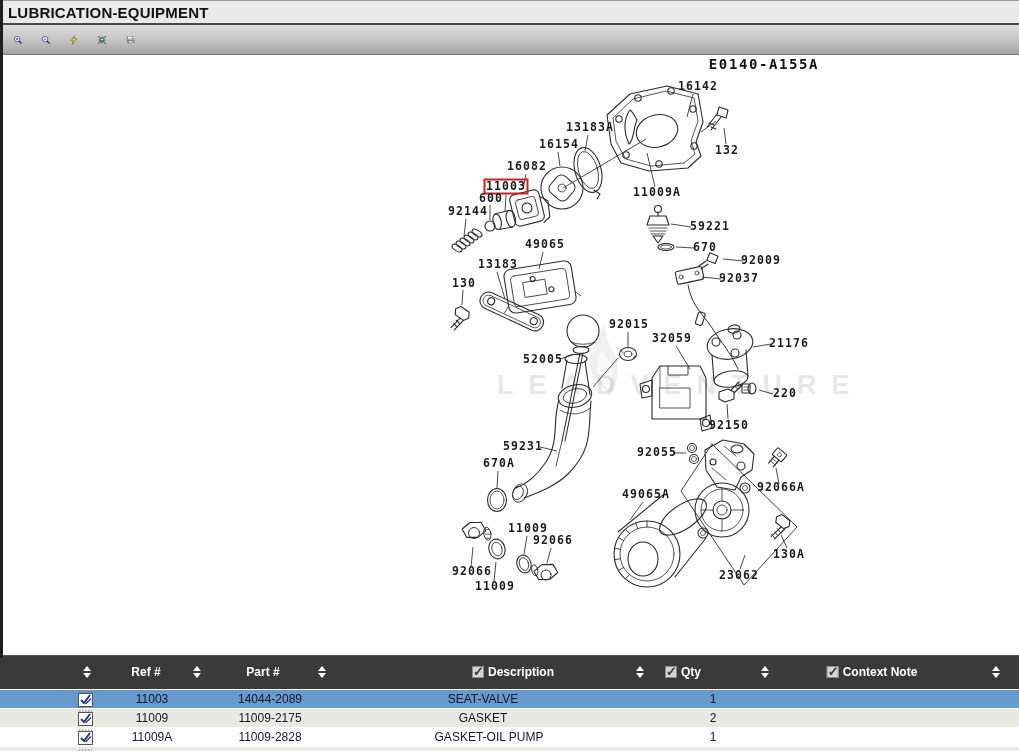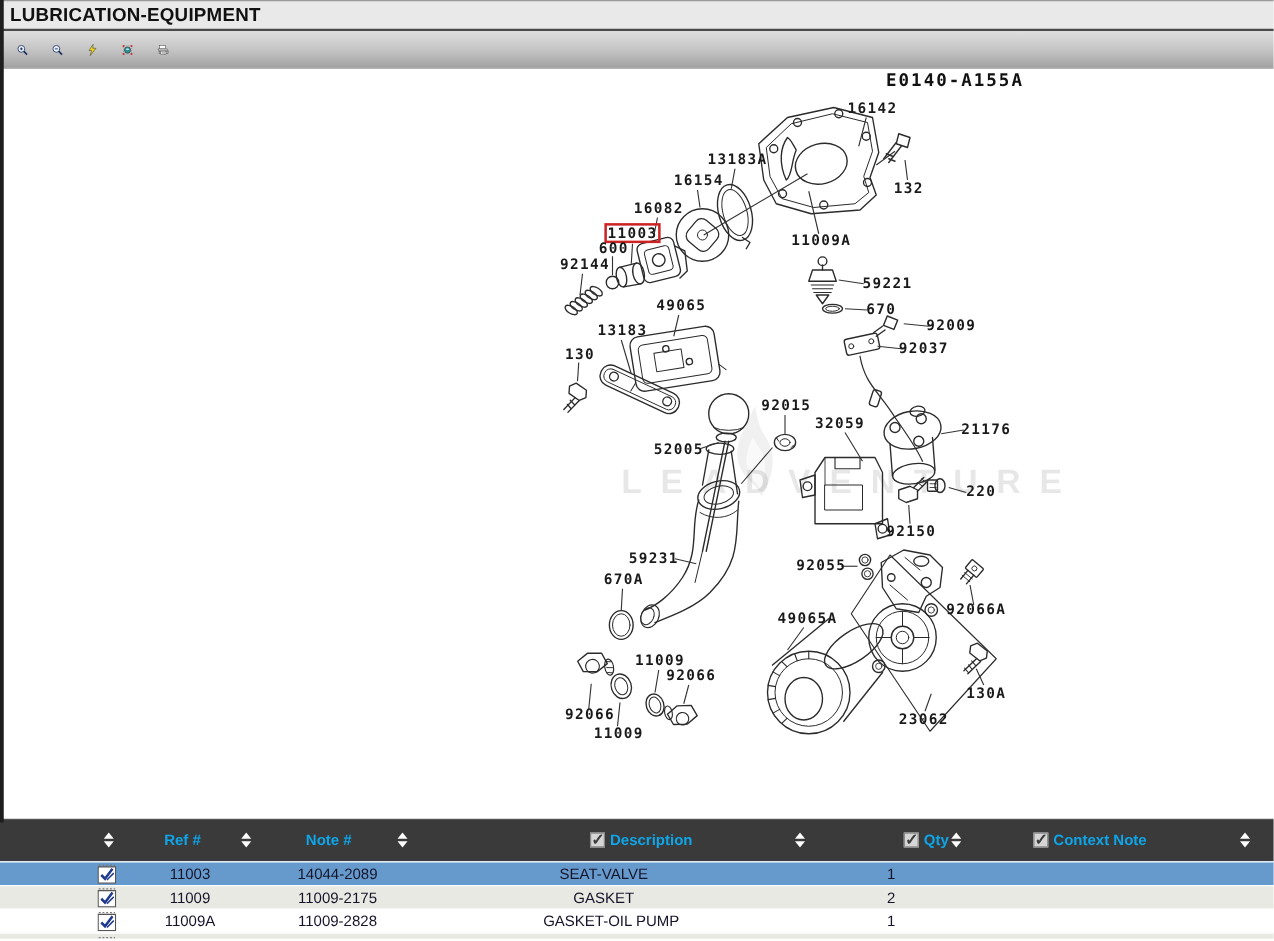--- a/index.html
+++ b/index.html
@@ -27,21 +27,21 @@
   }
   
   .diagram{position:relative;height:600px;background:#fff;border-bottom:1px solid #555;}
   .leftedge{position:absolute;left:0;top:0;width:3px;height:658px;background:#1e1e1e;z-index:5;}
   .diagram svg{position:absolute;left:0;top:0;}
   .plabel{font-family:"DejaVu Sans Mono",monospace;font-weight:bold;font-size:11.5px;fill:#1a1a1a;letter-spacing:1.1px;}
   .pcode{font-family:"DejaVu Sans Mono",monospace;font-weight:bold;font-size:14px;fill:#111;letter-spacing:1.6px;}
   .wmark{font-family:"Liberation Sans",sans-serif;font-weight:bold;font-size:27px;fill:#000;opacity:.09;letter-spacing:15px;}
   
   .ptable{position:relative;}
-  .thead{position:relative;height:33px;background:#3a3a3a;color:#0ea5e9;}
+  .thead{position:relative;height:33px;background:#3a3a3a;color:#ffffff;}
   .thead .hitem{position:absolute;top:9px;transform:translateX(-50%);font-size:12px;font-weight:bold;white-space:nowrap;display:flex;align-items:center;gap:4px;}
   .sort{position:absolute;top:10px;transform:translateX(-50%);display:inline-flex;flex-direction:column;gap:2px;cursor:pointer;}
   .sort i{width:0;height:0;border-left:4px solid transparent;border-right:4px solid transparent;display:block;}
   .sort .up{border-bottom:5px solid #fff;}
   .sort .dn{border-top:5px solid #fff;}
   .cb{width:12px;height:12px;background:#d6d6d6;border:1px solid #8a8a8a;display:inline-block;position:relative;box-sizing:border-box;}
   .cb::after{content:"✓";position:absolute;left:0px;top:-3px;font-size:13px;color:#3c3c3c;font-weight:bold;}
   .trow{position:relative;height:19px;border-top:1px solid #fff;box-sizing:border-box;}
   .trow.sel{background:#6699cc;}
   .trow.alt{background:#e9e9e3;}
@@ -471,34 +471,34 @@
   <div class="thead">
     <span class="sort" style="left:87px">
         <i class="up"></i>
         <i class="dn"></i>
       </span>
     <span class="hitem" style="left:146px">Ref #</span>
     <span class="sort" style="left:197px">
         <i class="up"></i>
         <i class="dn"></i>
       </span>
-    <span class="hitem" style="left:263px">Note #</span>
+    <span class="hitem" style="left:263px">Part #</span>
     <span class="sort" style="left:322px">
         <i class="up"></i>
         <i class="dn"></i>
       </span>
     <span class="hitem" style="left:513px">
       <span class="cb"></span>
       <span>Description</span>
     </span>
     <span class="sort" style="left:640px">
         <i class="up"></i>
         <i class="dn"></i>
       </span>
-    <span class="hitem" style="left:741px">
+    <span class="hitem" style="left:683px">
       <span class="cb"></span>
       <span>Qty</span>
     </span>
     <span class="sort" style="left:765px">
         <i class="up"></i>
         <i class="dn"></i>
       </span>
     <span class="hitem" style="left:872px">
       <span class="cb"></span>
       <span>Context Note</span>

